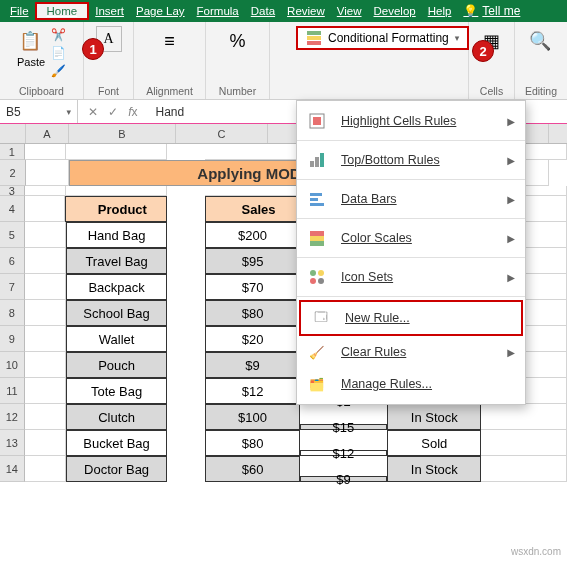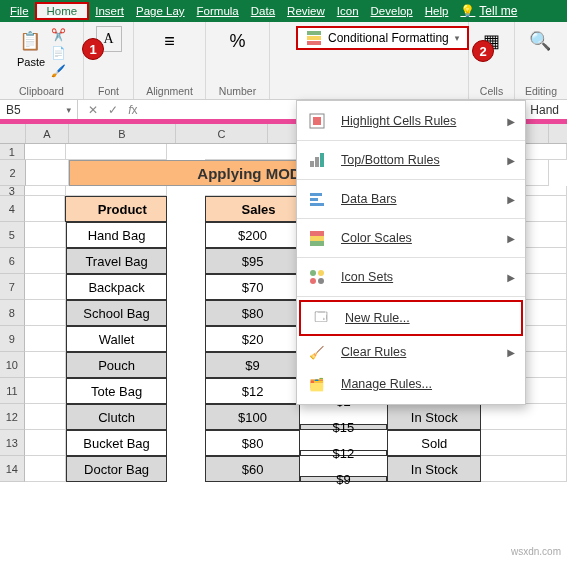--- a/index.html
+++ b/index.html
@@ -20,21 +20,21 @@
   .big-icon { width: 28px; height: 30px; display: flex; align-items: center; justify-content: center; font-size: 18px; }
   .mini-row { display: flex; gap: 6px; font-size: 12px; }
   .cond-btn { border: 2px solid #c00; padding: 3px 8px; background: #fff; display: flex; align-items: center; gap: 6px; height: 24px; position: absolute; top: 4px; left: 296px; text-align: right; }
   .cond-icon { width: 16px; height: 16px; }
   .chev { font-size: 9px; color: #666; }
   
   
   .anno { width: 22px; height: 22px; border-radius: 50%; background: #d01818; color: #fff; font-weight: bold; font-size: 13px; display: flex; align-items: center; justify-content: center; position: absolute; border: 1px solid #900; }
   
   
-  .fbar { height: 24px; border-bottom: 5px solid #ec4899; display: flex; align-items: center; background: #fff; text-align: right; }
+  .fbar { height: 24px; border-bottom: 1px solid #ec4899; display: flex; align-items: center; background: #fff; }
   .namebox { width: 78px; padding: 0 6px; border-right: 1px solid #ccc; height: 100%; display: flex; align-items: center; justify-content: space-between; color: #333; }
   .fx-btns { display: flex; gap: 10px; padding: 0 10px; color: #888; }
   .formula-input { flex: 1; padding: 0 8px; color: #333; }
   
   
   .colhdr { height: 20px; display: flex; background: #e6e6e6; border-bottom: 1px solid #bbb; font-size: 11px; color: #444; }
   .corner { width: 26px; border-right: 1px solid #ccc; background: #e6e6e6; }
   .ch { border-right: 1px solid #ccc; display: flex; align-items: center; justify-content: center; }
   .chA { width: 43px; } .chB { width: 107px; } .chC { width: 92px; } .chD { width: 92px; } .chE { width: 99px; } .chF { width: 90px; }
   
@@ -70,21 +70,21 @@
 <body>
 
 <div class="titlebar">
   <div class="tab">File</div>
   <div class="tab active">Home</div>
   <div class="tab">Insert</div>
   <div class="tab">Page Lay</div>
   <div class="tab">Formula</div>
   <div class="tab">Data</div>
   <div class="tab">Review</div>
-  <div class="tab">Icon</div>
+  <div class="tab">View</div>
   <div class="tab">Develop</div>
   <div class="tab">Help</div>
   <div class="tellme">
     <span class="bulb">💡</span>
     <span>Tell me</span>
   </div>
 </div>
 
 <div class="ribbon">
   <div class="group" style="width:84px">

